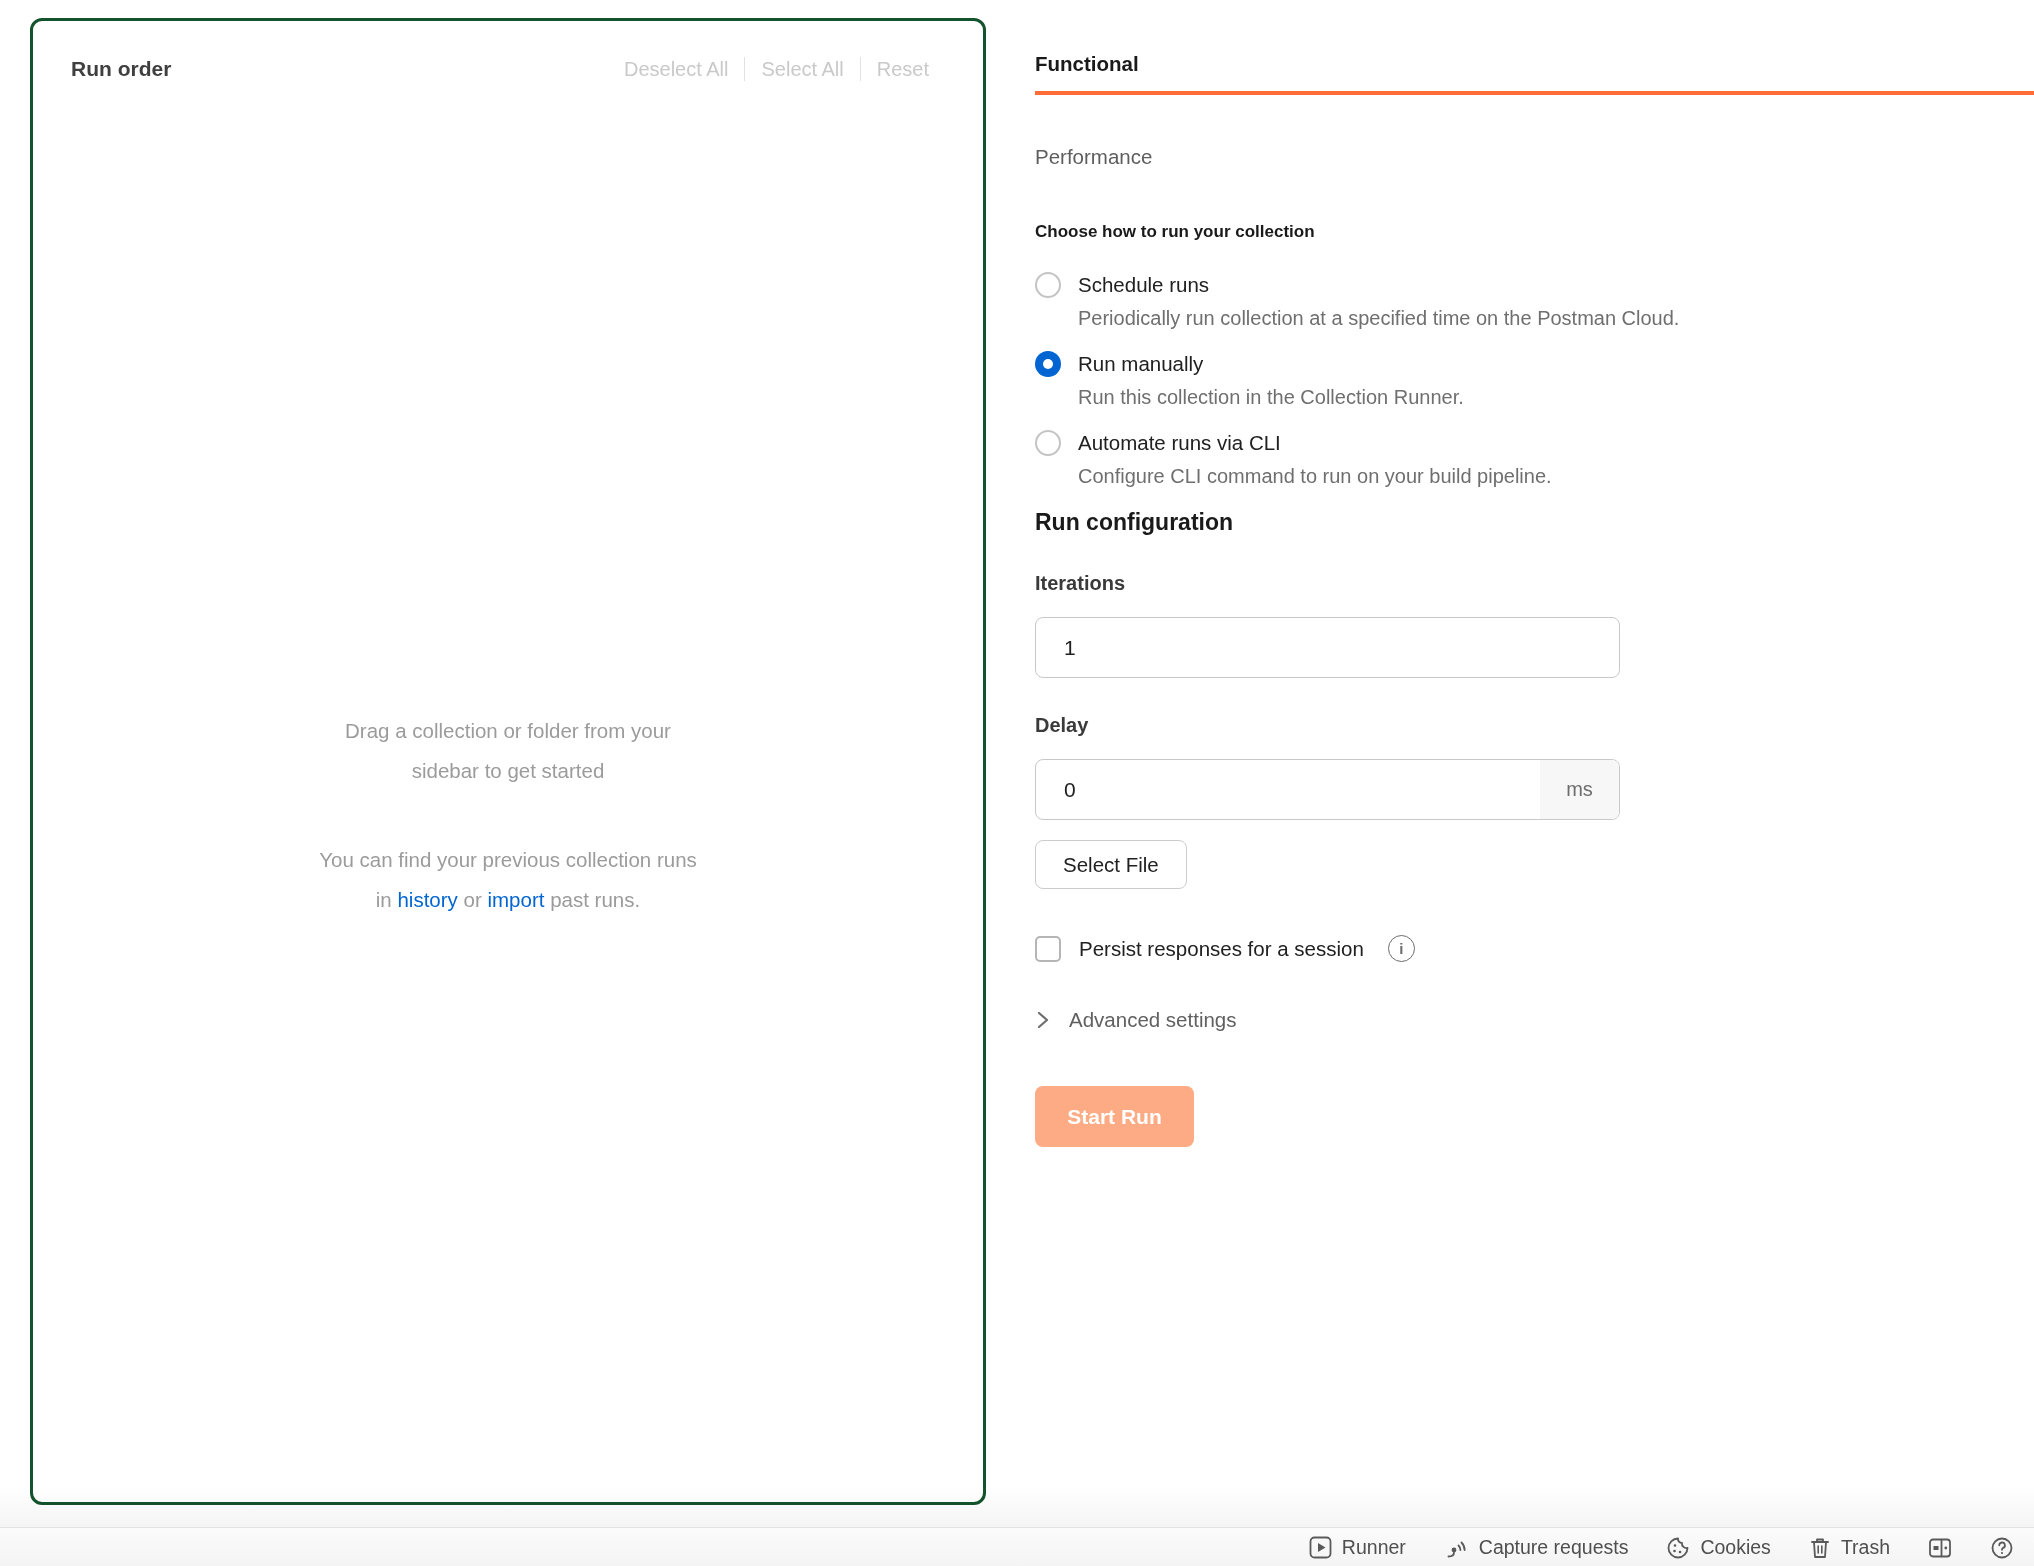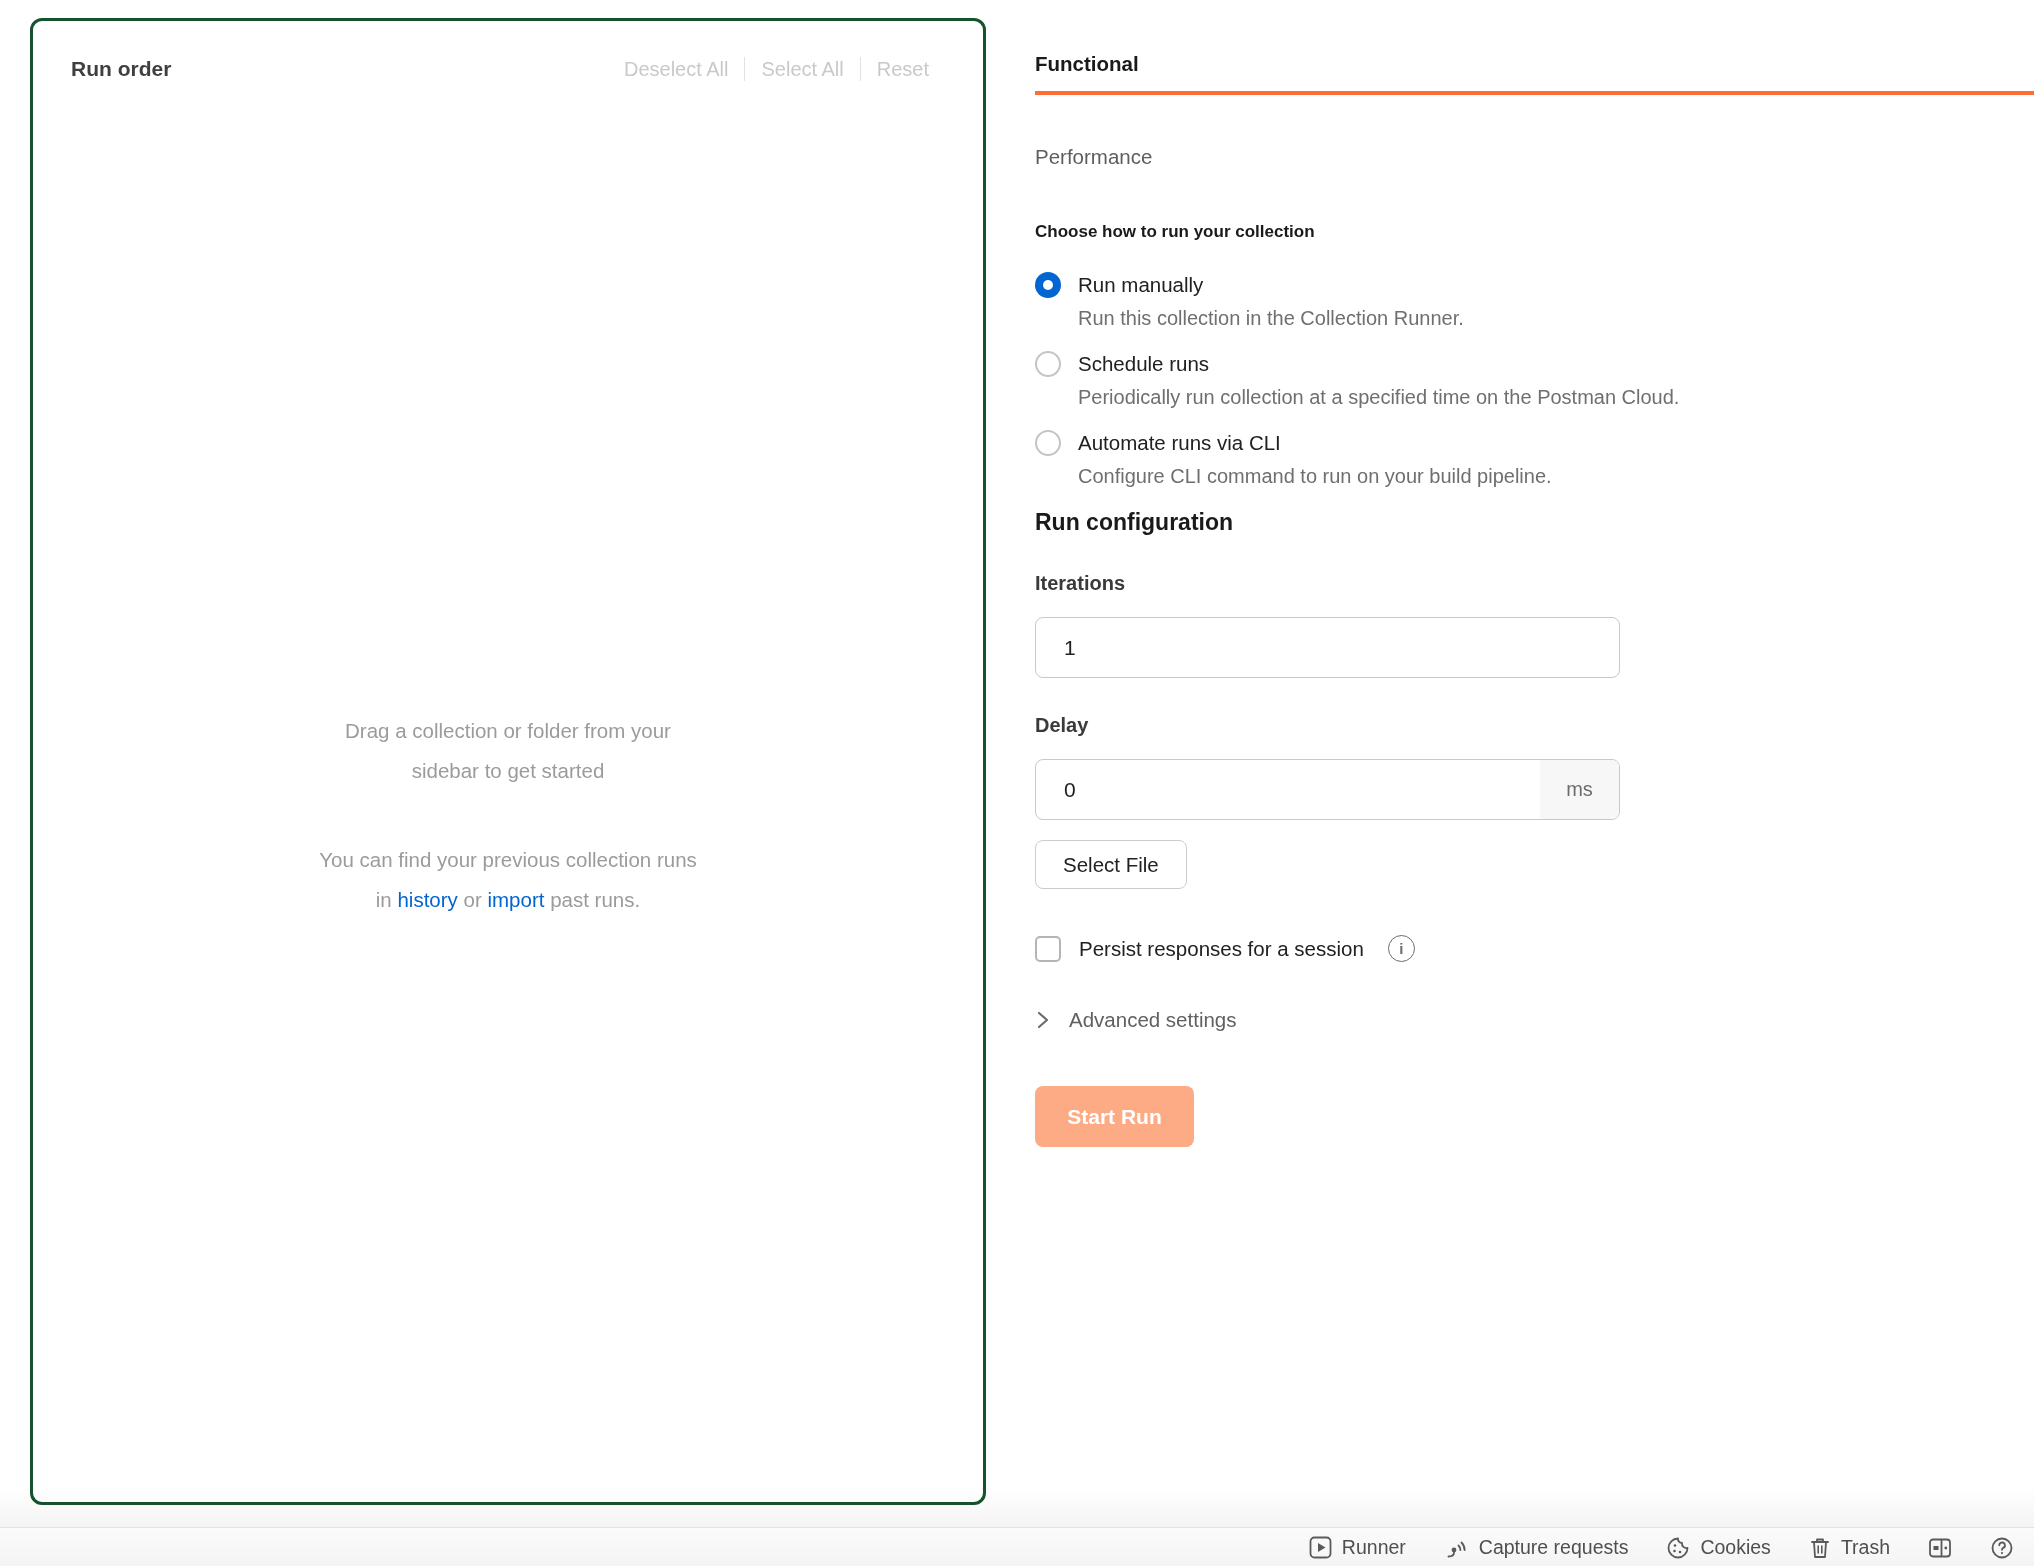--- a/index.html
+++ b/index.html
@@ -145,32 +145,32 @@
     <div class="tab active">Functional</div>
     <div class="tab">Performance</div>
   </div>
 
   <div class="section-heading">Choose how to run your collection</div>
 
   <div class="options">
 
     <div class="option">
       <div class="option-row">
+        <span class="radio unselected"></span>
+        <span class="option-label">Schedule runs</span>
+      </div>
+      <div class="option-desc">Periodically run collection at a specified time on the Postman Cloud.</div>
+    </div>
+
+    <div class="option">
+      <div class="option-row">
         <span class="radio selected"></span>
         <span class="option-label">Run manually</span>
       </div>
       <div class="option-desc">Run this collection in the Collection Runner.</div>
-    </div>
-
-    <div class="option">
-      <div class="option-row">
-        <span class="radio unselected"></span>
-        <span class="option-label">Schedule runs</span>
-      </div>
-      <div class="option-desc">Periodically run collection at a specified time on the Postman Cloud.</div>
     </div>
 
     <div class="option">
       <div class="option-row">
         <span class="radio unselected"></span>
         <span class="option-label">Automate runs via CLI</span>
       </div>
       <div class="option-desc">Configure CLI command to run on your build pipeline.</div>
     </div>
 

